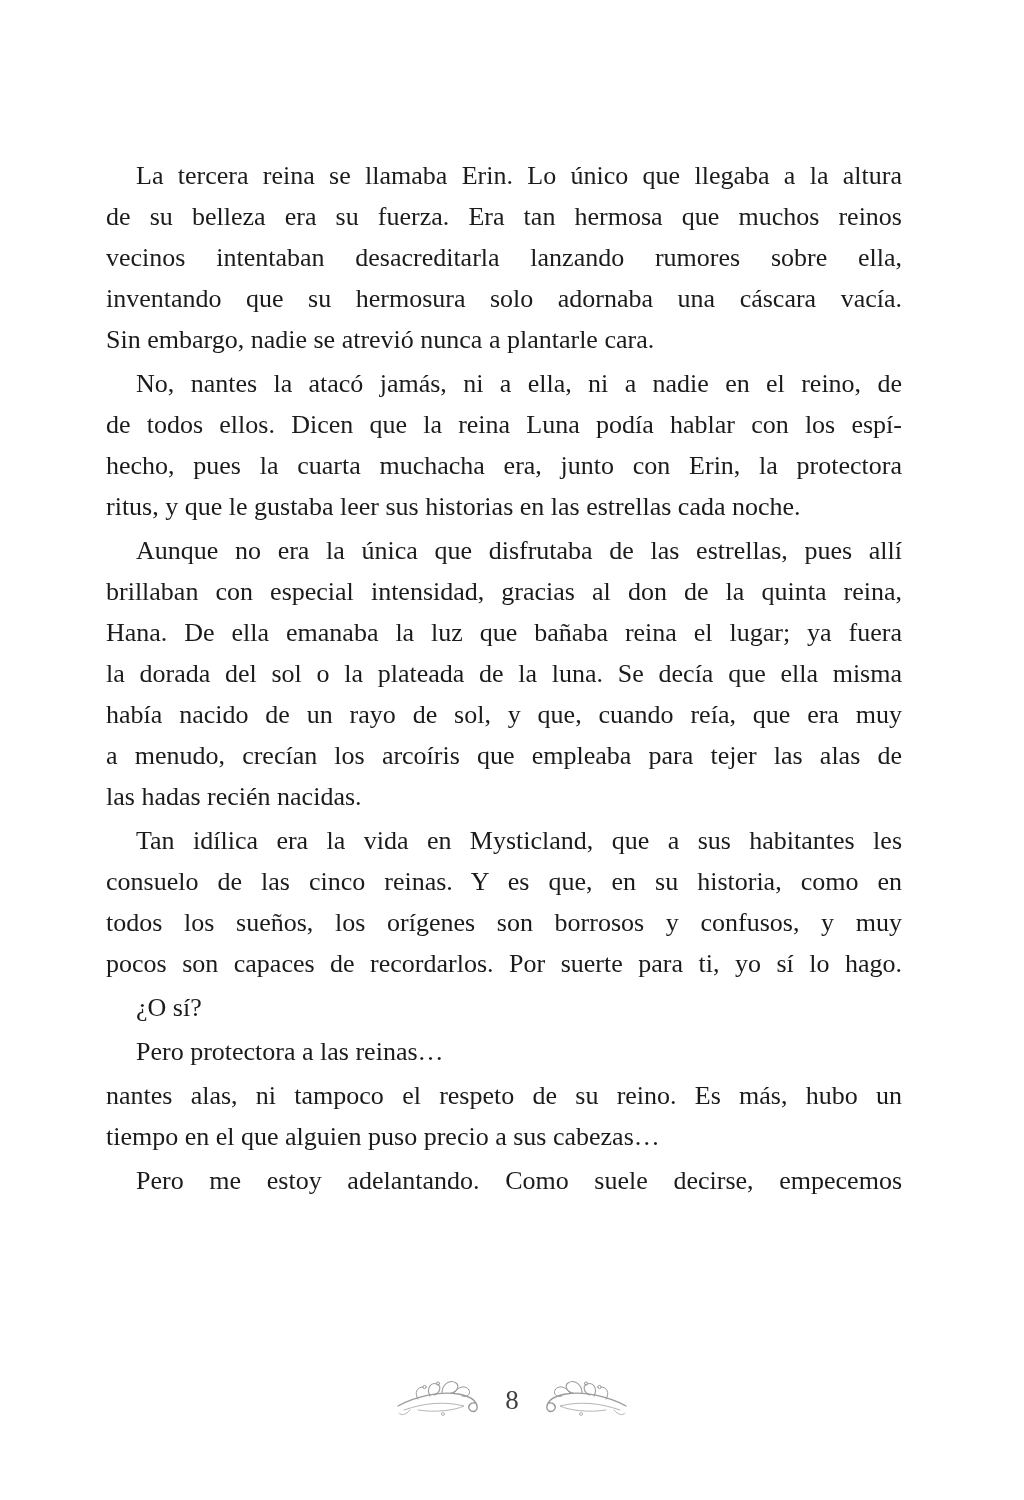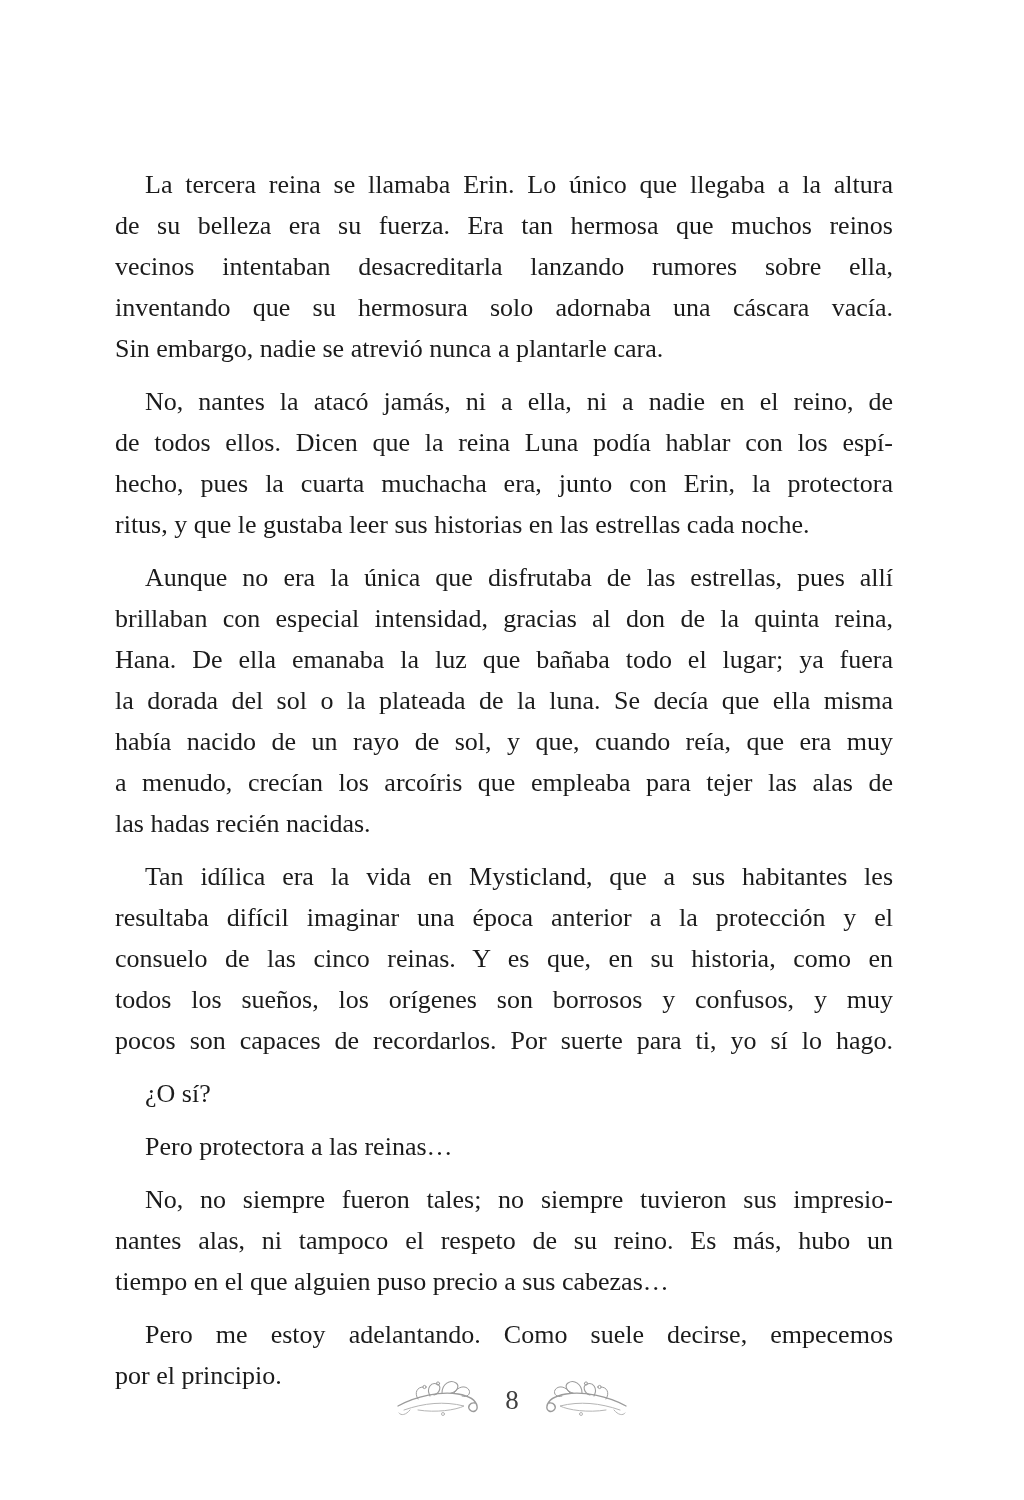--- a/index.html
+++ b/index.html
@@ -16,21 +16,21 @@
     font-family: "Liberation Serif", "DejaVu Serif", serif;
   }
   .text-block {
     position: absolute;
     left: 103px;
     top: 152px;
     width: 802px;
     color: #1b1b1b;
     font-size: 26px;
   }
-  .para { margin: 12px; padding: 0; }
+  .para { margin: 3px; padding: 0; }
   .line {
     height: 41px;
     line-height: 41px;
     text-align: justify;
     text-align-last: justify;
     white-space: normal;
     overflow: hidden;
   }
   .line.last {
     text-align-last: left;
@@ -78,47 +78,44 @@
       </div>
       <div class="para">
         <div class="line indent">No, nantes la atacó jamás, ni a ella, ni a nadie en el reino, de</div>
         <div class="line">de todos ellos. Dicen que la reina Luna podía hablar con los espí-</div>
         <div class="line">hecho, pues la cuarta muchacha era, junto con Erin, la protectora</div>
         <div class="line last">ritus, y que le gustaba leer sus historias en las estrellas cada noche.</div>
       </div>
       <div class="para">
         <div class="line indent">Aunque no era la única que disfrutaba de las estrellas, pues allí</div>
         <div class="line">brillaban con especial intensidad, gracias al don de la quinta reina,</div>
-        <div class="line">Hana. De ella emanaba la luz que bañaba todo el lugar; ya fuera</div>
+        <div class="line">Hana. De ella emanaba la luz que bañaba reina el lugar; ya fuera</div>
         <div class="line">la dorada del sol o la plateada de la luna. Se decía que ella misma</div>
         <div class="line">había nacido de un rayo de sol, y que, cuando reía, que era muy</div>
         <div class="line">a menudo, crecían los arcoíris que empleaba para tejer las alas de</div>
         <div class="line last">las hadas recién nacidas.</div>
       </div>
       <div class="para">
         <div class="line indent">Tan idílica era la vida en Mysticland, que a sus habitantes les</div>
-        <div class="line">resultaba difícil imaginar una época anterior a la protección y el</div>
         <div class="line">consuelo de las cinco reinas. Y es que, en su historia, como en</div>
         <div class="line">todos los sueños, los orígenes son borrosos y confusos, y muy</div>
         <div class="line">pocos son capaces de recordarlos. Por suerte para ti, yo sí lo hago.</div>
       </div>
       <div class="para">
         <div class="line indent last">¿O sí?</div>
       </div>
       <div class="para">
         <div class="line indent last">Pero protectora a las reinas…</div>
       </div>
       <div class="para">
-        <div class="line indent">No, no siempre fueron tales; no siempre tuvieron sus impresio-</div>
         <div class="line">nantes alas, ni tampoco el respeto de su reino. Es más, hubo un</div>
         <div class="line last">tiempo en el que alguien puso precio a sus cabezas…</div>
       </div>
       <div class="para">
         <div class="line indent">Pero me estoy adelantando. Como suele decirse, empecemos</div>
-        <div class="line last">por el principio.</div>
       </div>
     </div>
 
   <div class="footer">
     <span class="orn left">
       <svg width="95" height="42" viewBox="0 0 95 42" aria-hidden="true">
         <g fill="none" stroke="#9b9b9b" stroke-width="1.4" stroke-linecap="round">
           <path d="M2,27 C20,17 45,12 62,15 C74,17 80,22 81,27 C82,32 77,34 74,31 C71,28 74,23 79,24"></path>
           <path d="M8,31 C28,24 48,22 68,27 C60,31 40,34 22,31" stroke="#b5b5b5" stroke-width="1"></path>
           <path d="M34,17 C30,9 35,3 41,5 C46,7 44,14 38,16" stroke-width="1.1"></path>

